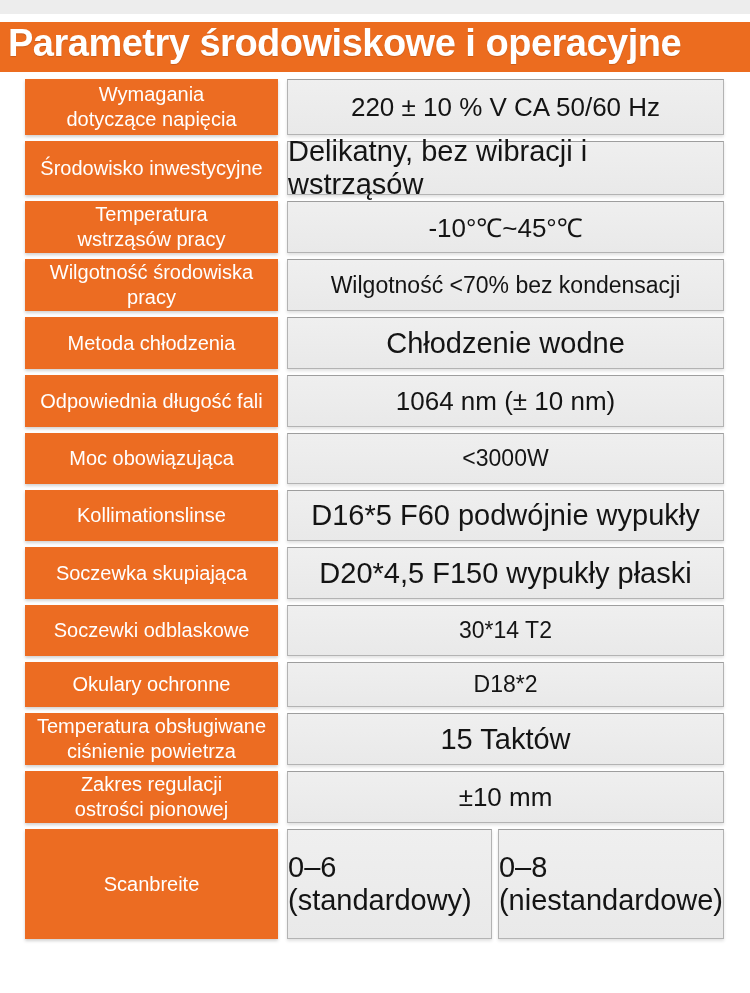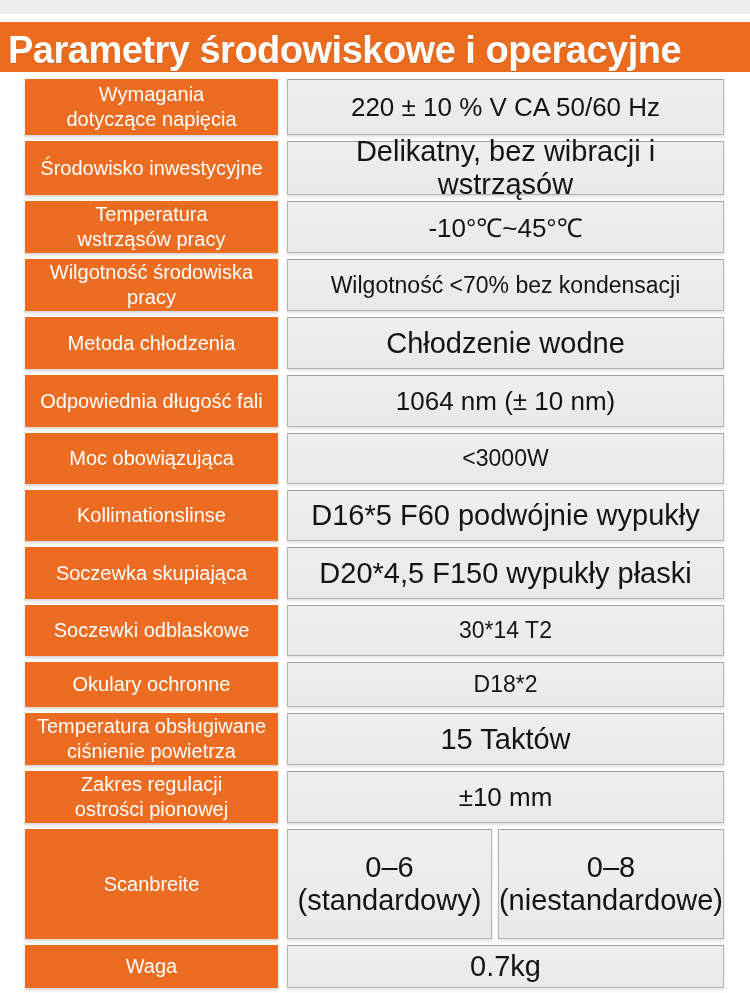--- a/index.html
+++ b/index.html
@@ -8,21 +8,21 @@
     width:750px;height:993px;
     background:#ffffff;
     overflow:hidden;
     font-family:"Liberation Sans", sans-serif;
   }
   .top-strip{height:14px;background:#ededed;}
   .banner{
     margin-top:8px;
     height:50px;
     background:#ec6c1f;
-    display:flex;align-items:flex-end;
+    display:flex;align-items:flex-start;
     padding-left:8px;
   }
   .banner .title{
     color:#ffffff;
     font-size:38px;
     font-weight:bold;
     letter-spacing:-0.5px;
     white-space:nowrap;
     text-shadow:0 1px 1px rgba(0,0,0,0.15);
   }
@@ -47,21 +47,21 @@
     white-space:pre-line;
     box-shadow:0 2px 3px rgba(0,0,0,0.18);
   }
   .cell-value{
     flex:1;
     background:linear-gradient(#efefef,#e9e9e9);
     border:1px solid #b3b3b3;
     border-top-color:#9e9e9e;
     color:#141414;
     display:flex;align-items:center;justify-content:center;
-    text-align:center;
+    text-align:left;
     box-shadow:0 2px 3px rgba(0,0,0,0.12);
     box-sizing:border-box;
   }
   .value-stack{flex:1;display:flex;flex-direction:row;gap:6px;}
   .value-stack .cell-value{flex:1;}
   
   .h43{height:43px;} .h45{height:45px;} .h46{height:54px;}
   .h51{height:51px;} .h52{height:52px;} .h56{height:56px;} .h110{height:110px;}
   
   .fs-sm{font-size:23px;}
@@ -151,19 +151,15 @@
     </div>
 
     <div class="row h110">
       <div class="cell-label">Scanbreite</div>
       <div class="value-stack">
         <div class="cell-value fs-lg">0–6 (standardowy)</div>
         <div class="cell-value fs-lg">0–8 (niestandardowe)</div>
       </div>
     </div>
 
-    <div class="row h43">
-      <div class="cell-label">Waga</div>
-      <div class="cell-value fs-lg">0.7kg</div>
-    </div>
 
   </div>
 </div>
 
 </body></html>

